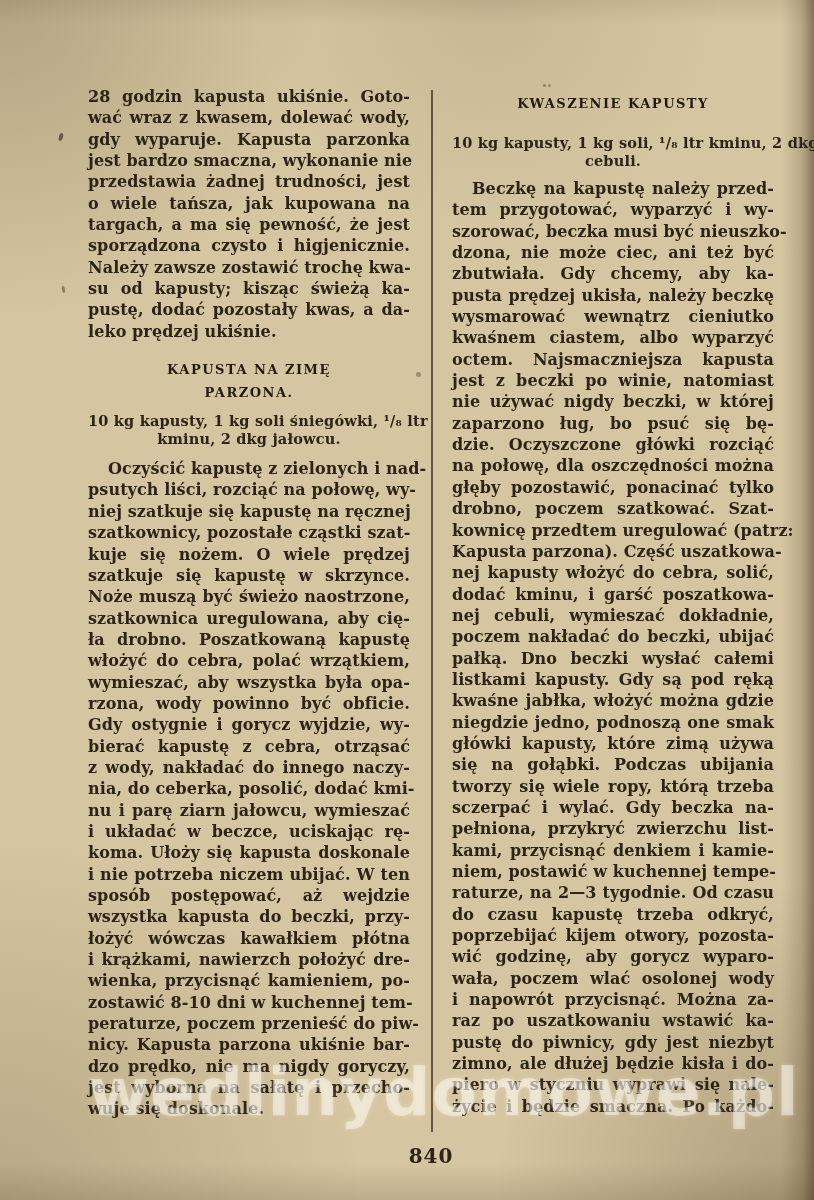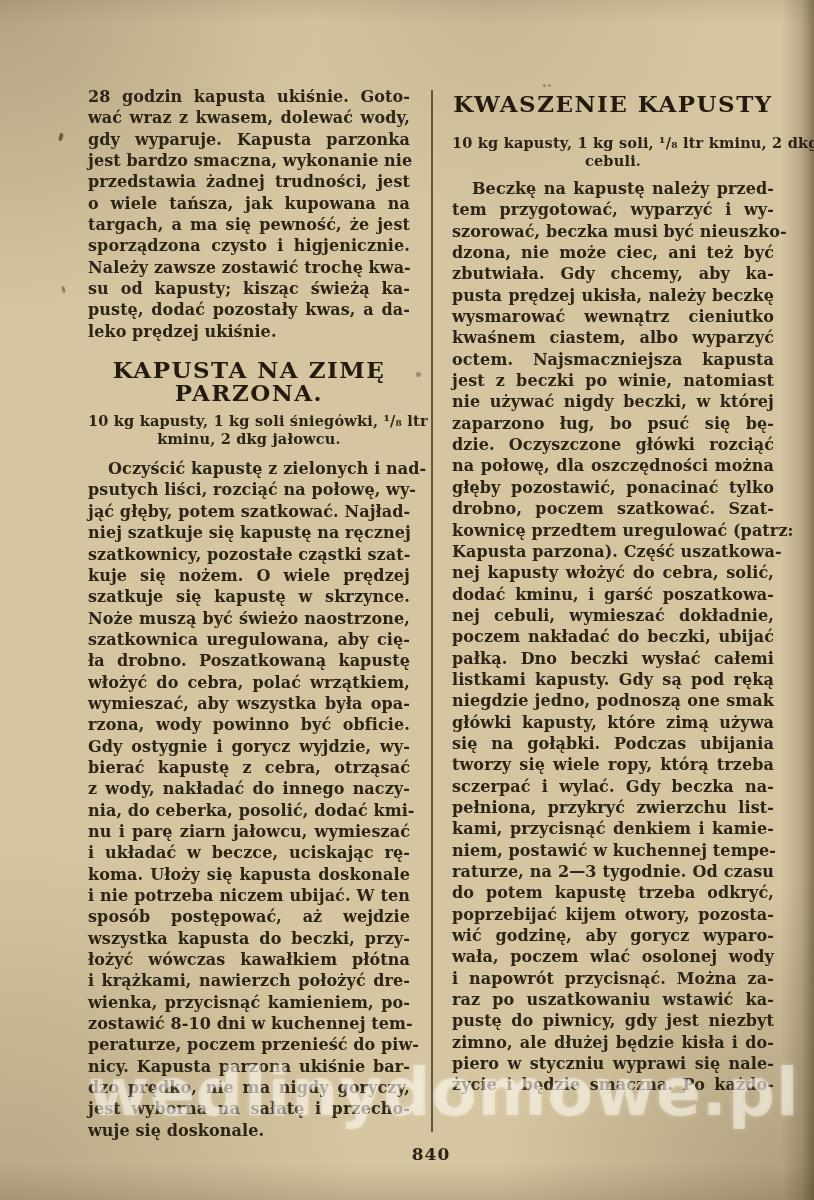--- a/index.html
+++ b/index.html
@@ -35,21 +35,21 @@
   }
   .line {
     text-align: justify;
     text-align-last: justify;
     white-space: nowrap;
     overflow: visible;
   }
   .line.indent { text-indent: 20px; }
   .line.endline { text-align-last: left; }
   .heading {
-    font-size: 23px;
+    font-size: 13px;
     font-weight: 700;
     line-height: 23px;
     letter-spacing: 1.5px;
     color: #241b10;
   }
   .heading .line, .ingredients .line {
     text-align: center;
     text-align-last: center;
   }
   .ingredients {
@@ -85,21 +85,21 @@
     color: rgba(255,253,244,0.46);
     text-shadow: 0 0 5px rgba(255,253,244,0.30);
     pointer-events: none;
   }
   .page-number {
     position: absolute;
     left: 88px;
     width: 686px;
     top: 1144px;
     text-align: center;
-    font-size: 17px;
+    font-size: 20px;
     font-weight: 700;
     letter-spacing: 1px;
     color: #2d2417;
   }
   .speck {
     position: absolute;
     background: rgba(60,45,28,0.65);
     border-radius: 40% 60% 50% 50%;
   }
   .speck.s1 { left: 59px;  top: 133px; width: 4px; height: 8px; transform: rotate(18deg); }
@@ -140,21 +140,20 @@
         <div class="line">KAPUSTA NA ZIMĘ</div>
         <div class="line">PARZONA.</div>
       </div>
     <div class="ingredients">
         <div class="line">10 kg kapusty,  1 kg soli śniegówki, ¹/₈ ltr</div>
         <div class="line">kminu, 2 dkg jałowcu.</div>
       </div>
     <div class="para para2">
         <div class="line indent">Oczyścić kapustę z zielonych i nad-</div>
         <div class="line">psutych liści, rozciąć na połowę, wy-</div>
-        <div class="line">jąć głęby, potem szatkować. Najład-</div>
         <div class="line">niej szatkuje się kapustę na ręcznej</div>
         <div class="line">szatkownicy, pozostałe cząstki szat-</div>
         <div class="line">kuje się nożem. O wiele prędzej</div>
         <div class="line">szatkuje się kapustę w skrzynce.</div>
         <div class="line">Noże muszą być świeżo naostrzone,</div>
         <div class="line">szatkownica uregulowana, aby cię-</div>
         <div class="line">ła drobno. Poszatkowaną kapustę</div>
         <div class="line">włożyć do cebra, polać wrzątkiem,</div>
         <div class="line">wymieszać, aby wszystka była opa-</div>
         <div class="line">rzona, wody powinno być obficie.</div>
@@ -206,30 +205,31 @@
         <div class="line">głęby pozostawić, ponacinać tylko</div>
         <div class="line">drobno, poczem szatkować. Szat-</div>
         <div class="line">kownicę przedtem uregulować (patrz:</div>
         <div class="line">Kapusta parzona). Część uszatkowa-</div>
         <div class="line">nej kapusty włożyć do cebra, solić,</div>
         <div class="line">dodać kminu, i garść poszatkowa-</div>
         <div class="line">nej cebuli, wymieszać dokładnie,</div>
         <div class="line">poczem nakładać do beczki, ubijać</div>
         <div class="line">pałką. Dno beczki wysłać całemi</div>
         <div class="line">listkami kapusty. Gdy są pod ręką</div>
+        <div class="line">kwaśne jabłka, włożyć można gdzie</div>
         <div class="line">niegdzie jedno, podnoszą one smak</div>
         <div class="line">główki kapusty, które zimą używa</div>
         <div class="line">się na gołąbki. Podczas ubijania</div>
         <div class="line">tworzy się wiele ropy, którą trzeba</div>
         <div class="line">sczerpać i wylać. Gdy beczka na-</div>
         <div class="line">pełniona, przykryć zwierzchu list-</div>
         <div class="line">kami, przycisnąć denkiem i kamie-</div>
         <div class="line">niem, postawić w kuchennej tempe-</div>
         <div class="line">raturze, na 2—3 tygodnie. Od czasu</div>
-        <div class="line">do potem kapustę trzeba odkryć,</div>
+        <div class="line">do czasu kapustę trzeba odkryć,</div>
         <div class="line">poprzebijać kijem otwory, pozosta-</div>
         <div class="line">wić godzinę, aby gorycz wyparo-</div>
         <div class="line">wała, poczem wlać osolonej wody</div>
         <div class="line">i napowrót przycisnąć. Można za-</div>
         <div class="line">raz po uszatkowaniu wstawić ka-</div>
         <div class="line">pustę do piwnicy, gdy jest niezbyt</div>
         <div class="line">zimno, ale dłużej będzie kisła i do-</div>
         <div class="line">piero w styczniu wyprawi się nale-</div>
         <div class="line">życie i będzie smaczna. Po każdo-</div>
       </div>

